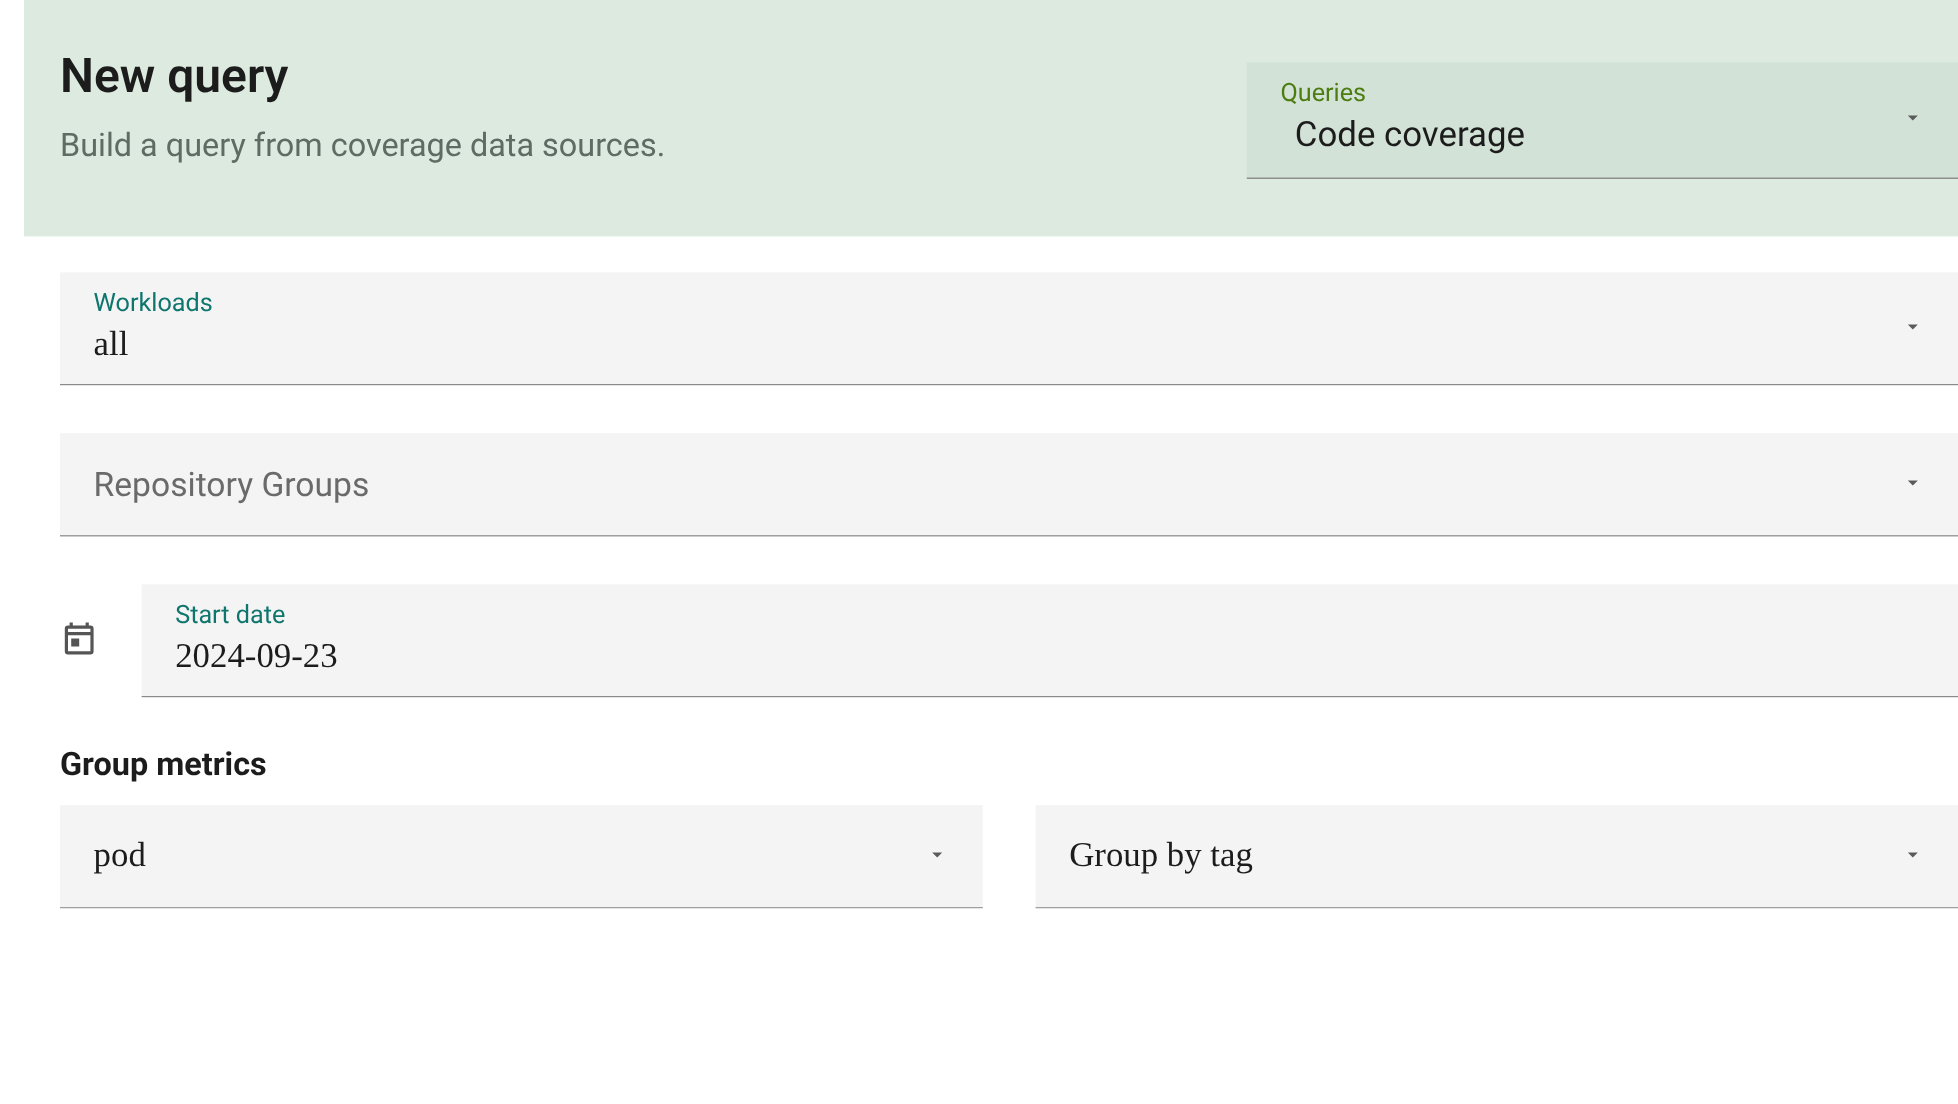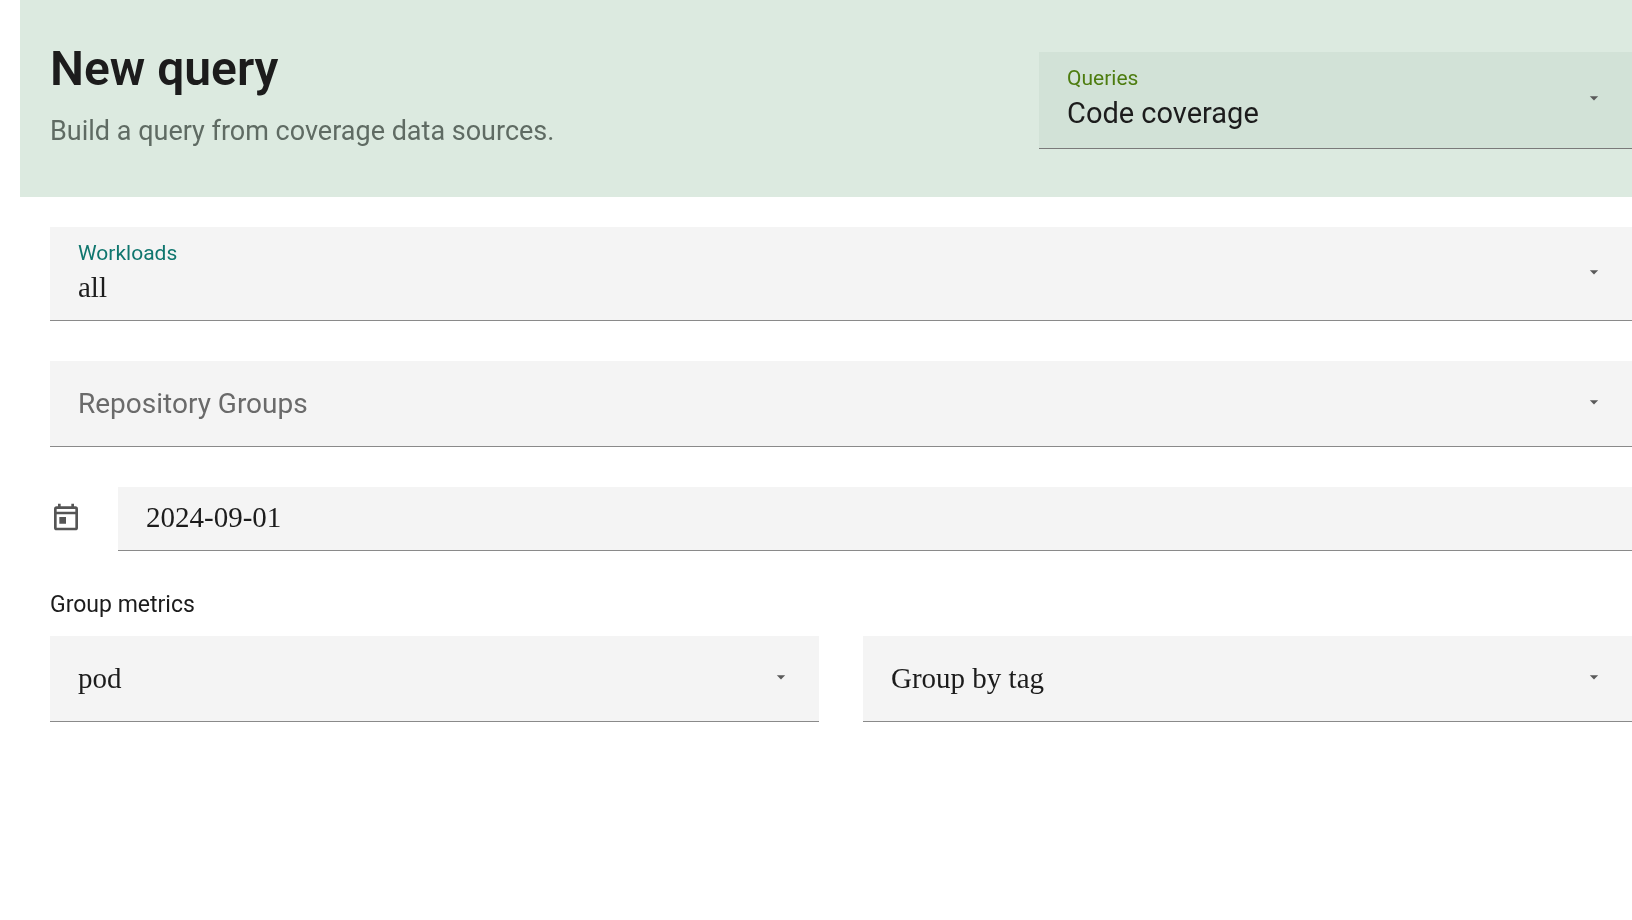--- a/index.html
+++ b/index.html
@@ -20,21 +20,21 @@
     background: #dceae0;
     padding: 40px 0 48px 30px;
     display: flex;
     justify-content: space-between;
     align-items: flex-start;
   }
   .header-left {
     flex: 1;
   }
   .page-title {
-    font-size: 48px;
+    font-size: 40px;
     font-weight: 600;
     color: #1c1c1c;
     margin-bottom: 18px;
   }
   .page-subtitle {
     font-size: 27px;
     font-weight: 400;
     color: #5f6b63;
   }
   .queries-select {
@@ -49,20 +49,21 @@
   }
   .queries-select .floating-label {
     font-size: 21px;
     color: #4d7c0f;
     margin-bottom: 6px;
     display: block;
   }
   .queries-select .value {
     font-size: 29px;
     color: #1c1c1c;
+    margin-left: 12px;
   }
   .caret {
     position: absolute;
     right: 28px;
     top: 50%;
     transform: translateY(-50%);
   }
   .caret svg {
     width: 20px;
     height: 20px;
@@ -109,22 +110,22 @@
   .calendar-icon svg {
     width: 32px;
     height: 32px;
     fill: #555;
   }
   .date-field {
     flex: 1;
     margin-bottom: 0;
   }
   .section-heading {
-    font-size: 23px;
-    font-weight: 400;
+    font-size: 27px;
+    font-weight: 700;
     color: #1c1c1c;
     margin-bottom: 18px;
   }
   .group-row {
     display: flex;
     gap: 44px;
   }
   .group-row .filled-field {
     flex: 1;
     margin-bottom: 0;
@@ -172,21 +173,22 @@
       </span>
     </div>
 
     <div class="date-row">
       <span class="calendar-icon">
         <svg viewBox="0 0 24 24">
             <path d="M19 4h-1V2h-2v2H8V2H6v2H5a2 2 0 0 0-2 2v14a2 2 0 0 0 2 2h14a2 2 0 0 0 2-2V6a2 2 0 0 0-2-2zm0 16H5V10h14v10zm0-12H5V6h14v2zM7 12h5v5H7v-5z"></path>
           </svg>
       </span>
       <div class="filled-field date-field">
-        <span class="value">2024-09-01</span>
+        <span class="floating-label">Start date</span>
+        <span class="value">2024-09-23</span>
       </div>
     </div>
 
     <div class="section-heading">Group metrics</div>
 
     <div class="group-row">
       <div class="filled-field no-label">
         <span class="value">pod</span>
         <span class="caret">
           <svg viewBox="0 0 24 24">

